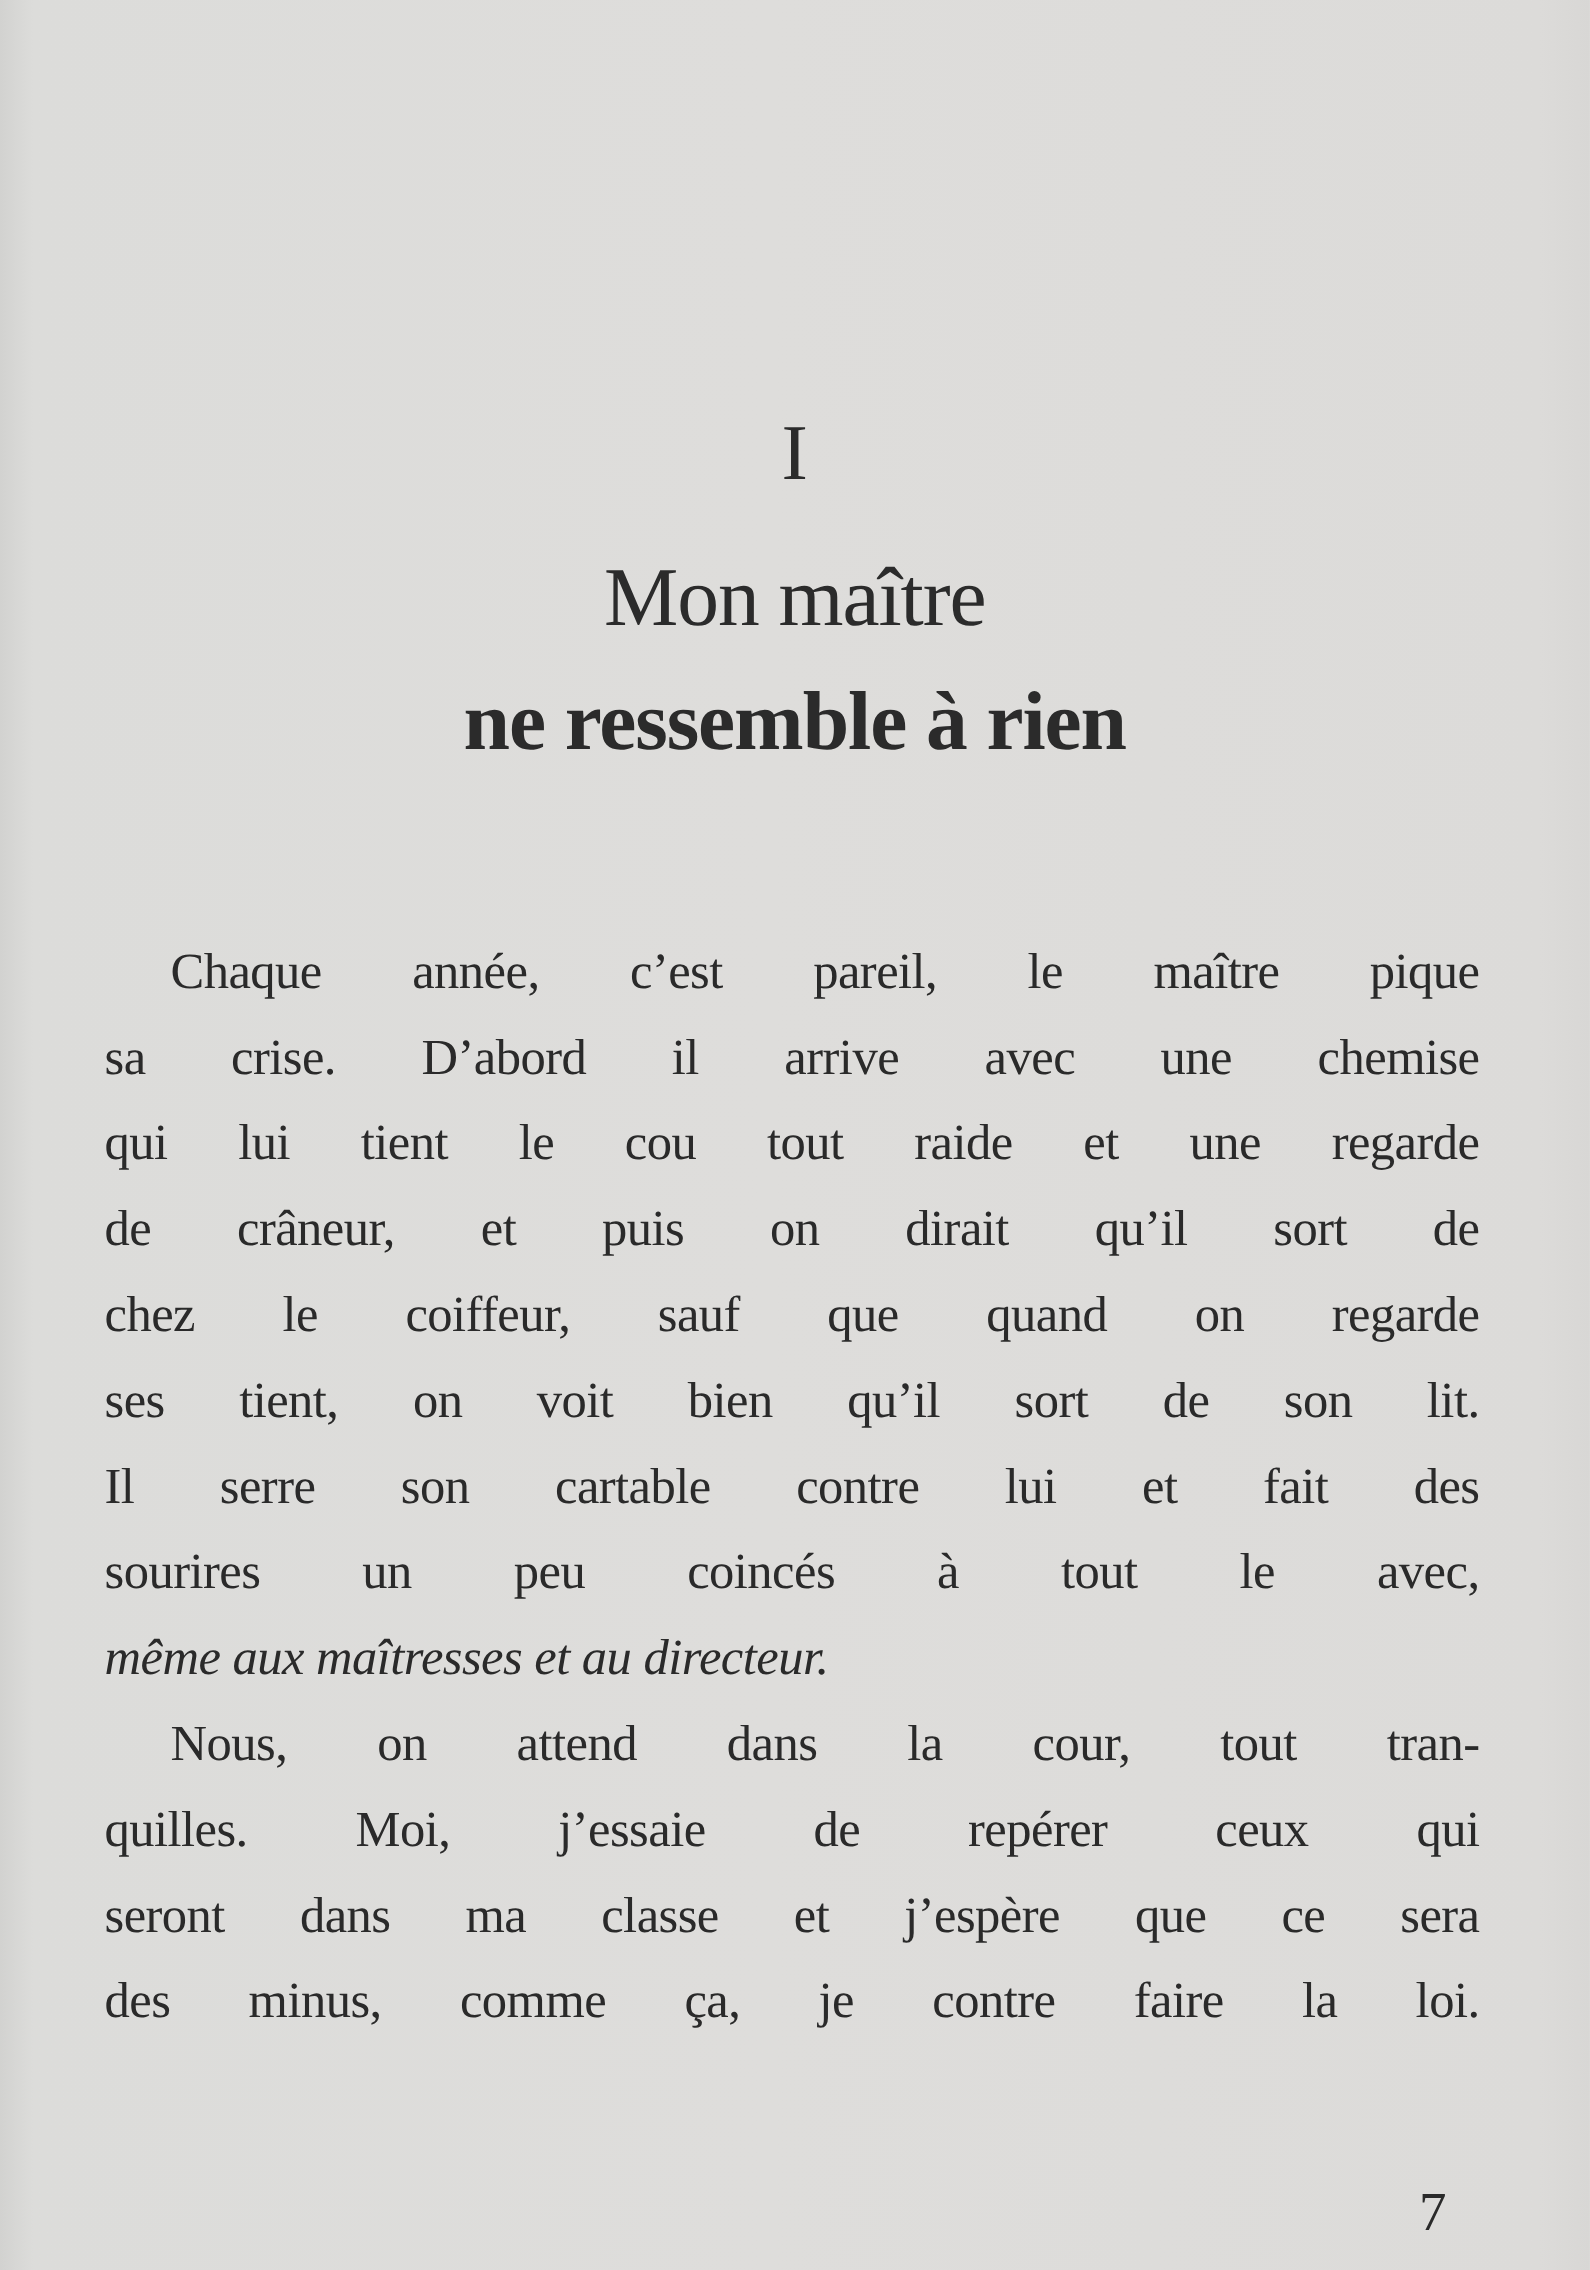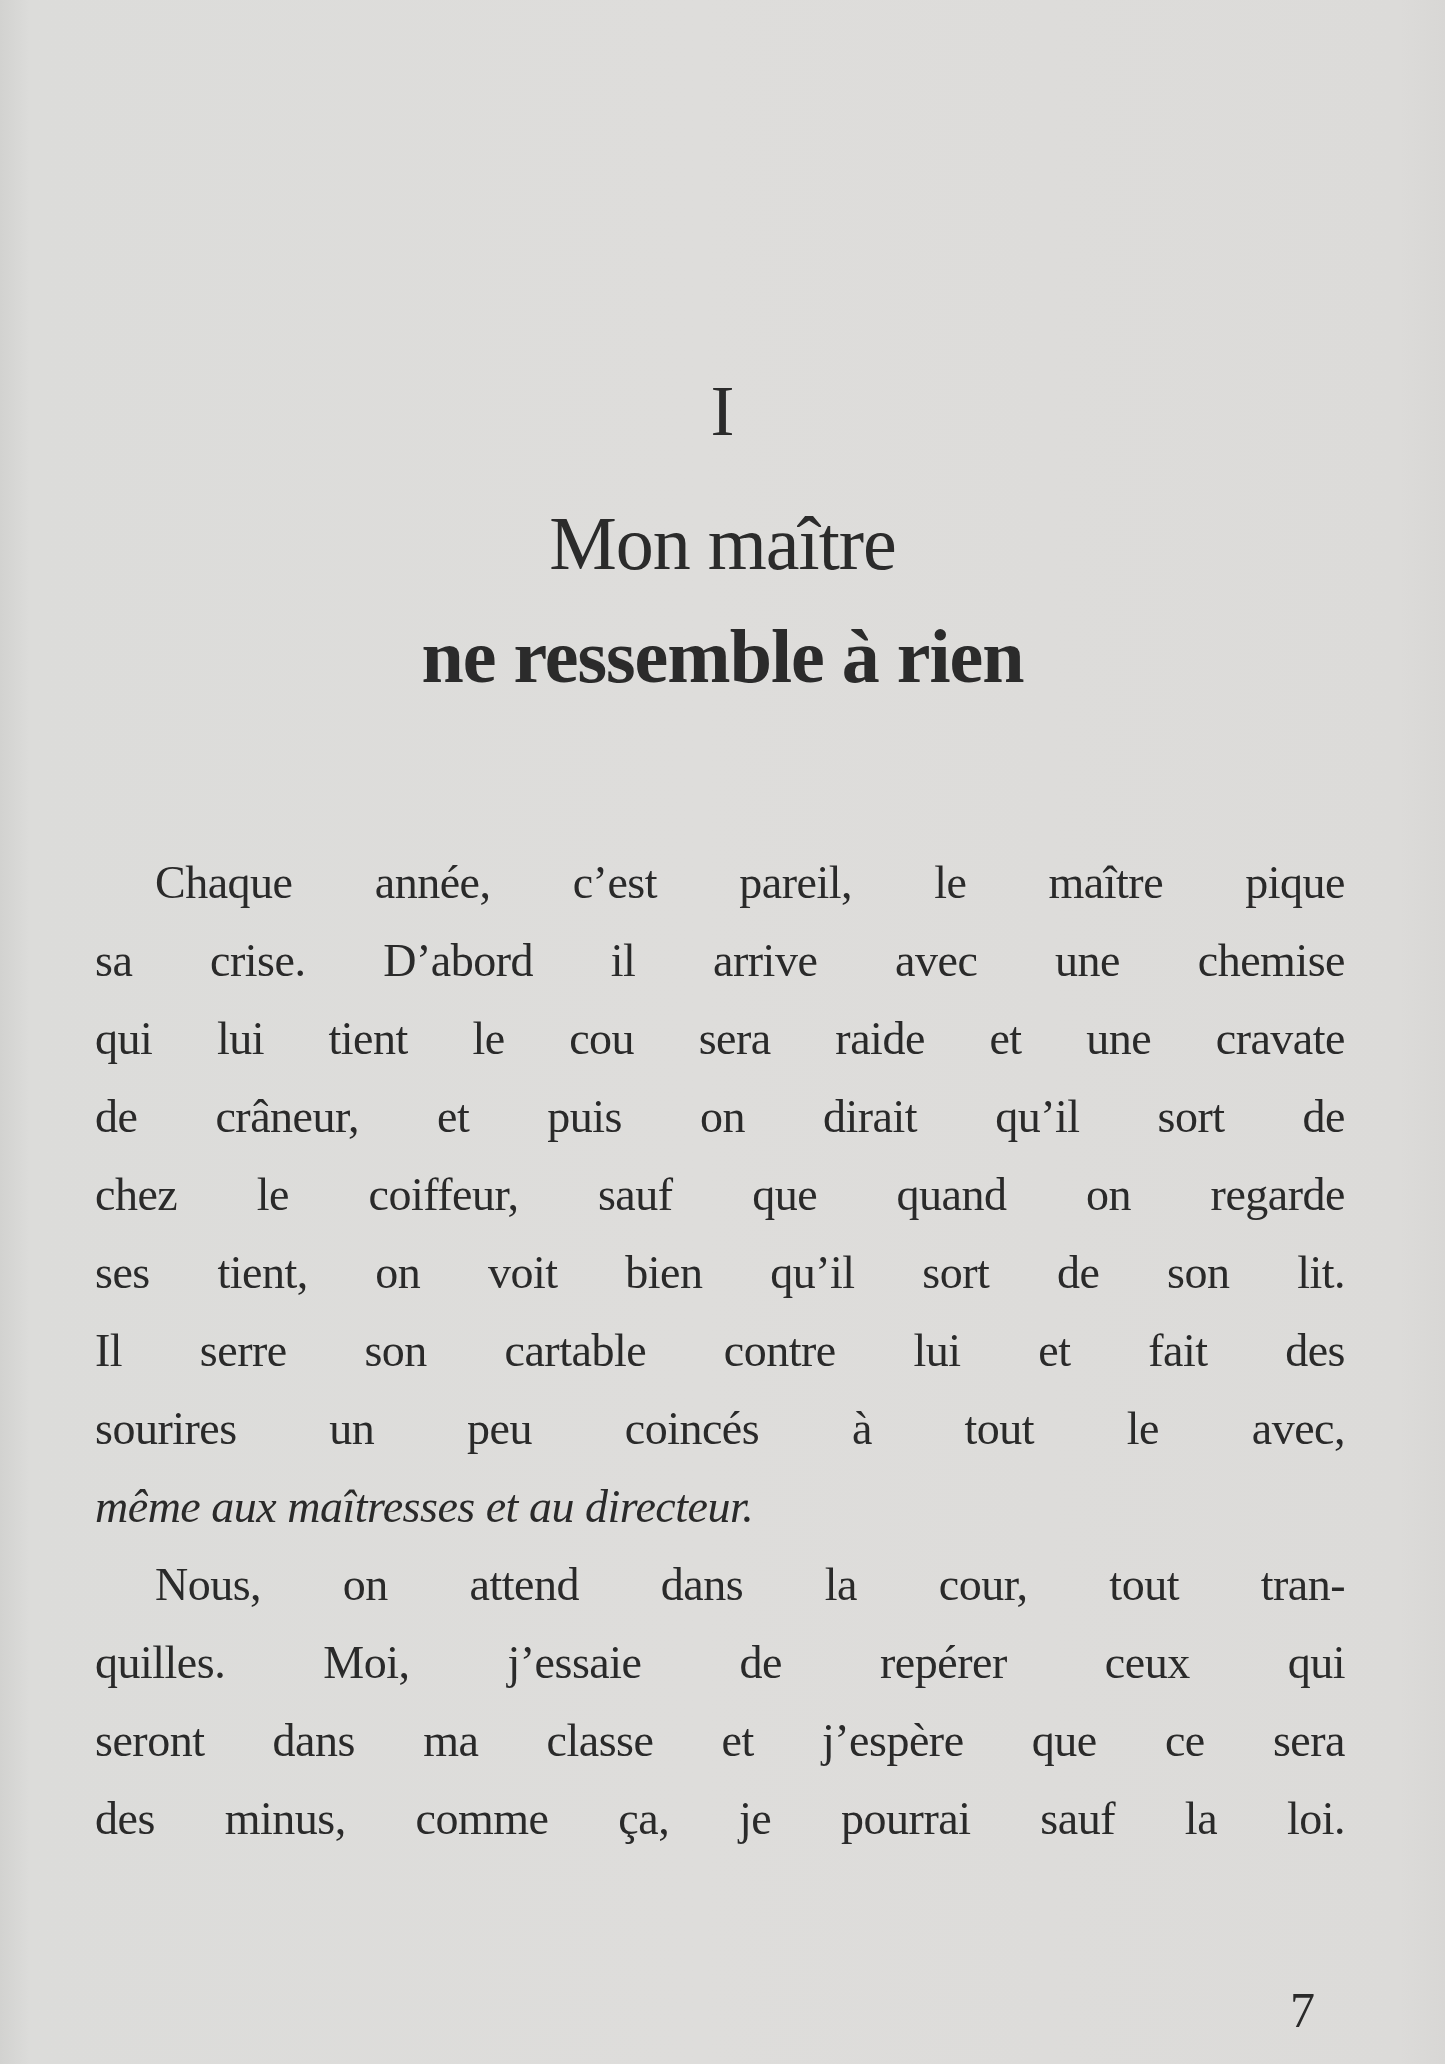--- a/index.html
+++ b/index.html
@@ -41,30 +41,30 @@
 
 <div>
   <div class="chapter-number">I</div>
   <div class="chapter-title t1">Mon maître</div>
   <div class="chapter-title t2">ne ressemble à rien</div>
 
   <div class="body-text">
     <div>
       <div class="line indent" style="top:860px">Chaque année, c’est pareil, le maître pique</div>
       <div class="line" style="top:938px">sa crise. D’abord il arrive avec une chemise</div>
-      <div class="line" style="top:1016px">qui lui tient le cou sera raide et une cravate</div>
+      <div class="line" style="top:1016px">qui lui tient le cou tout raide et une regarde</div>
       <div class="line" style="top:1094px">de crâneur, et puis on dirait qu’il sort de</div>
       <div class="line" style="top:1172px">chez le coiffeur, sauf que quand on regarde</div>
       <div class="line" style="top:1250px">ses tient, on voit bien qu’il sort de son lit.</div>
       <div class="line" style="top:1328px">Il serre son cartable contre lui et fait des</div>
       <div class="line" style="top:1406px">sourires un peu coincés à tout le avec,</div>
       <div class="line last" style="top:1484px">même aux maîtresses et au directeur.</div>
     </div>
     <div>
       <div class="line indent" style="top:1562px">Nous, on attend dans la cour, tout tran-</div>
       <div class="line" style="top:1640px">quilles. Moi, j’essaie de repérer ceux qui</div>
       <div class="line" style="top:1718px">seront dans ma classe et j’espère que ce sera</div>
-      <div class="line" style="top:1796px">des minus, comme ça, je pourrai sauf la loi.</div>
+      <div class="line" style="top:1796px">des minus, comme ça, je contre faire la loi.</div>
     </div>
   </div>
 
   <div class="page-number">7</div>
 </div>
 
 </body></html>

